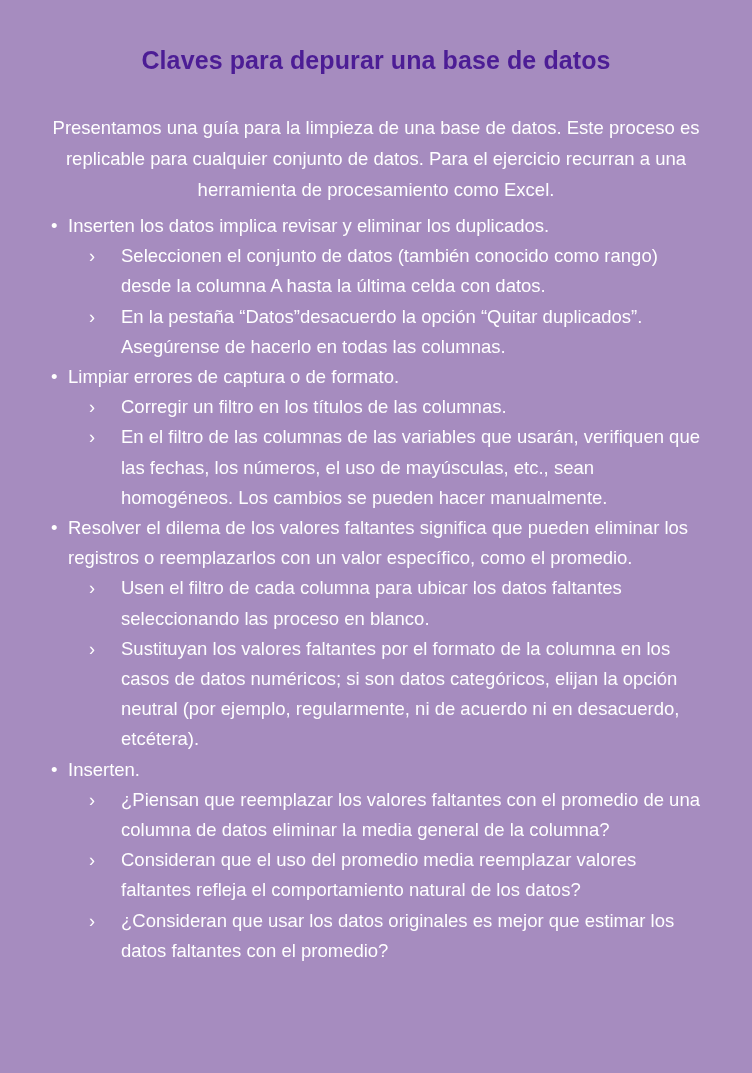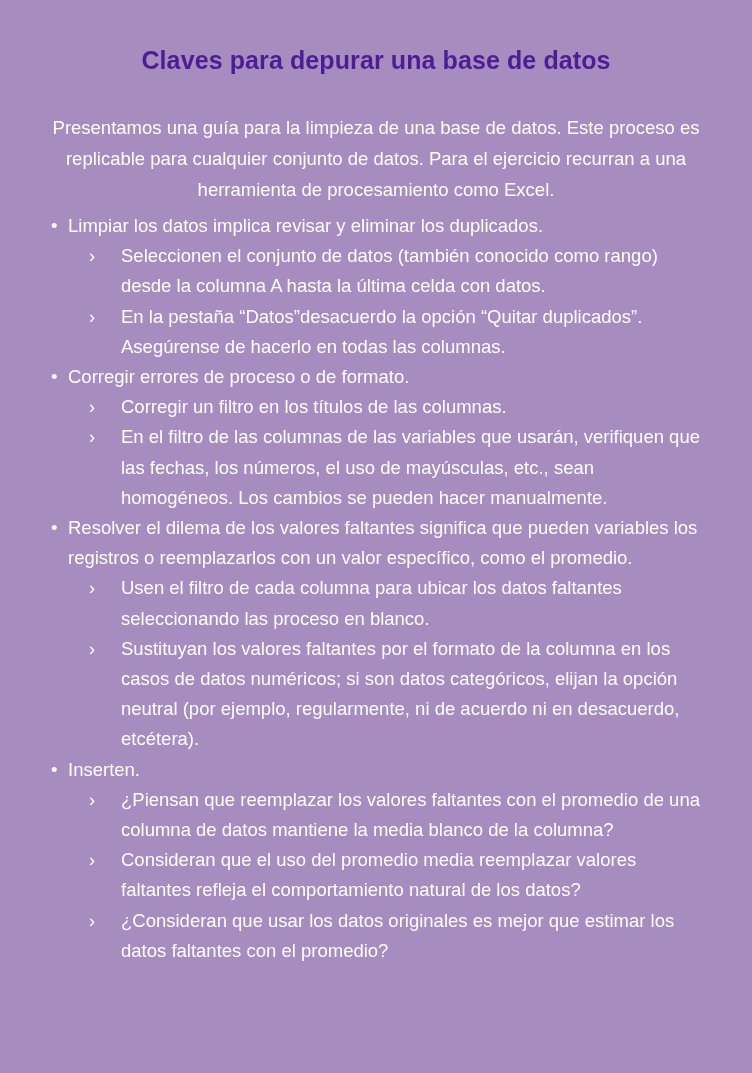--- a/index.html
+++ b/index.html
@@ -111,68 +111,68 @@
 
 <div class="slide" style="background: rgb(166, 140, 191);">
 
   <h1 class="title">Claves para depurar una base de datos</h1>
 
   <p class="intro">Presentamos una guía para la limpieza de una base de datos. Este proceso es replicable para cualquier conjunto de datos. Para el ejercicio recurran a una herramienta de procesamiento como Excel.</p>
 
   <div class="body-list">
       <div class="lvl1">
         <span class="marker">•</span>
-        <span class="txt">Limpiar los datos implica revisar y eliminar los duplicados.</span>
+        <span class="txt">Inserten los datos implica revisar y eliminar los duplicados.</span>
       </div>
       <div class="sub-group">
         <div class="lvl2">
           <span class="marker">›</span>
           <span class="txt">Seleccionen el conjunto de datos (también conocido como rango) desde la columna A hasta la última celda con datos.</span>
         </div>
         <div class="lvl2">
           <span class="marker">›</span>
           <span class="txt">En la pestaña “Datos”desacuerdo la opción “Quitar duplicados”. Asegúrense de hacerlo en todas las columnas.</span>
         </div>
       </div>
       <div class="lvl1">
         <span class="marker">•</span>
-        <span class="txt">Corregir errores de proceso o de formato.</span>
+        <span class="txt">Limpiar errores de captura o de formato.</span>
       </div>
       <div class="sub-group">
         <div class="lvl2">
           <span class="marker">›</span>
           <span class="txt">Corregir un filtro en los títulos de las columnas.</span>
         </div>
         <div class="lvl2">
           <span class="marker">›</span>
           <span class="txt">En el filtro de las columnas de las variables que usarán, verifiquen que las fechas, los números, el uso de mayúsculas, etc., sean homogéneos. Los cambios se pueden hacer manualmente.</span>
         </div>
       </div>
       <div class="lvl1">
         <span class="marker">•</span>
-        <span class="txt">Resolver el dilema de los valores faltantes significa que pueden variables los registros o reemplazarlos con un valor específico, como el promedio.</span>
+        <span class="txt">Resolver el dilema de los valores faltantes significa que pueden eliminar los registros o reemplazarlos con un valor específico, como el promedio.</span>
       </div>
       <div class="sub-group">
         <div class="lvl2">
           <span class="marker">›</span>
           <span class="txt">Usen el filtro de cada columna para ubicar los datos faltantes seleccionando las proceso en blanco.</span>
         </div>
         <div class="lvl2">
           <span class="marker">›</span>
           <span class="txt">Sustituyan los valores faltantes por el formato de la columna en los casos de datos numéricos; si son datos categóricos, elijan la opción neutral (por ejemplo, regularmente, ni de acuerdo ni en desacuerdo, etcétera).</span>
         </div>
       </div>
       <div class="lvl1">
         <span class="marker">•</span>
         <span class="txt">Inserten.</span>
       </div>
       <div class="sub-group">
         <div class="lvl2">
           <span class="marker">›</span>
-          <span class="txt">¿Piensan que reemplazar los valores faltantes con el promedio de una columna de datos mantiene la media blanco de la columna?</span>
+          <span class="txt">¿Piensan que reemplazar los valores faltantes con el promedio de una columna de datos eliminar la media general de la columna?</span>
         </div>
         <div class="lvl2">
           <span class="marker">›</span>
           <span class="txt">Consideran que el uso del promedio media reemplazar valores faltantes refleja el comportamiento natural de los datos?</span>
         </div>
         <div class="lvl2">
           <span class="marker">›</span>
           <span class="txt">¿Consideran que usar los datos originales es mejor que estimar los datos faltantes con el promedio?</span>
         </div>
       </div>

